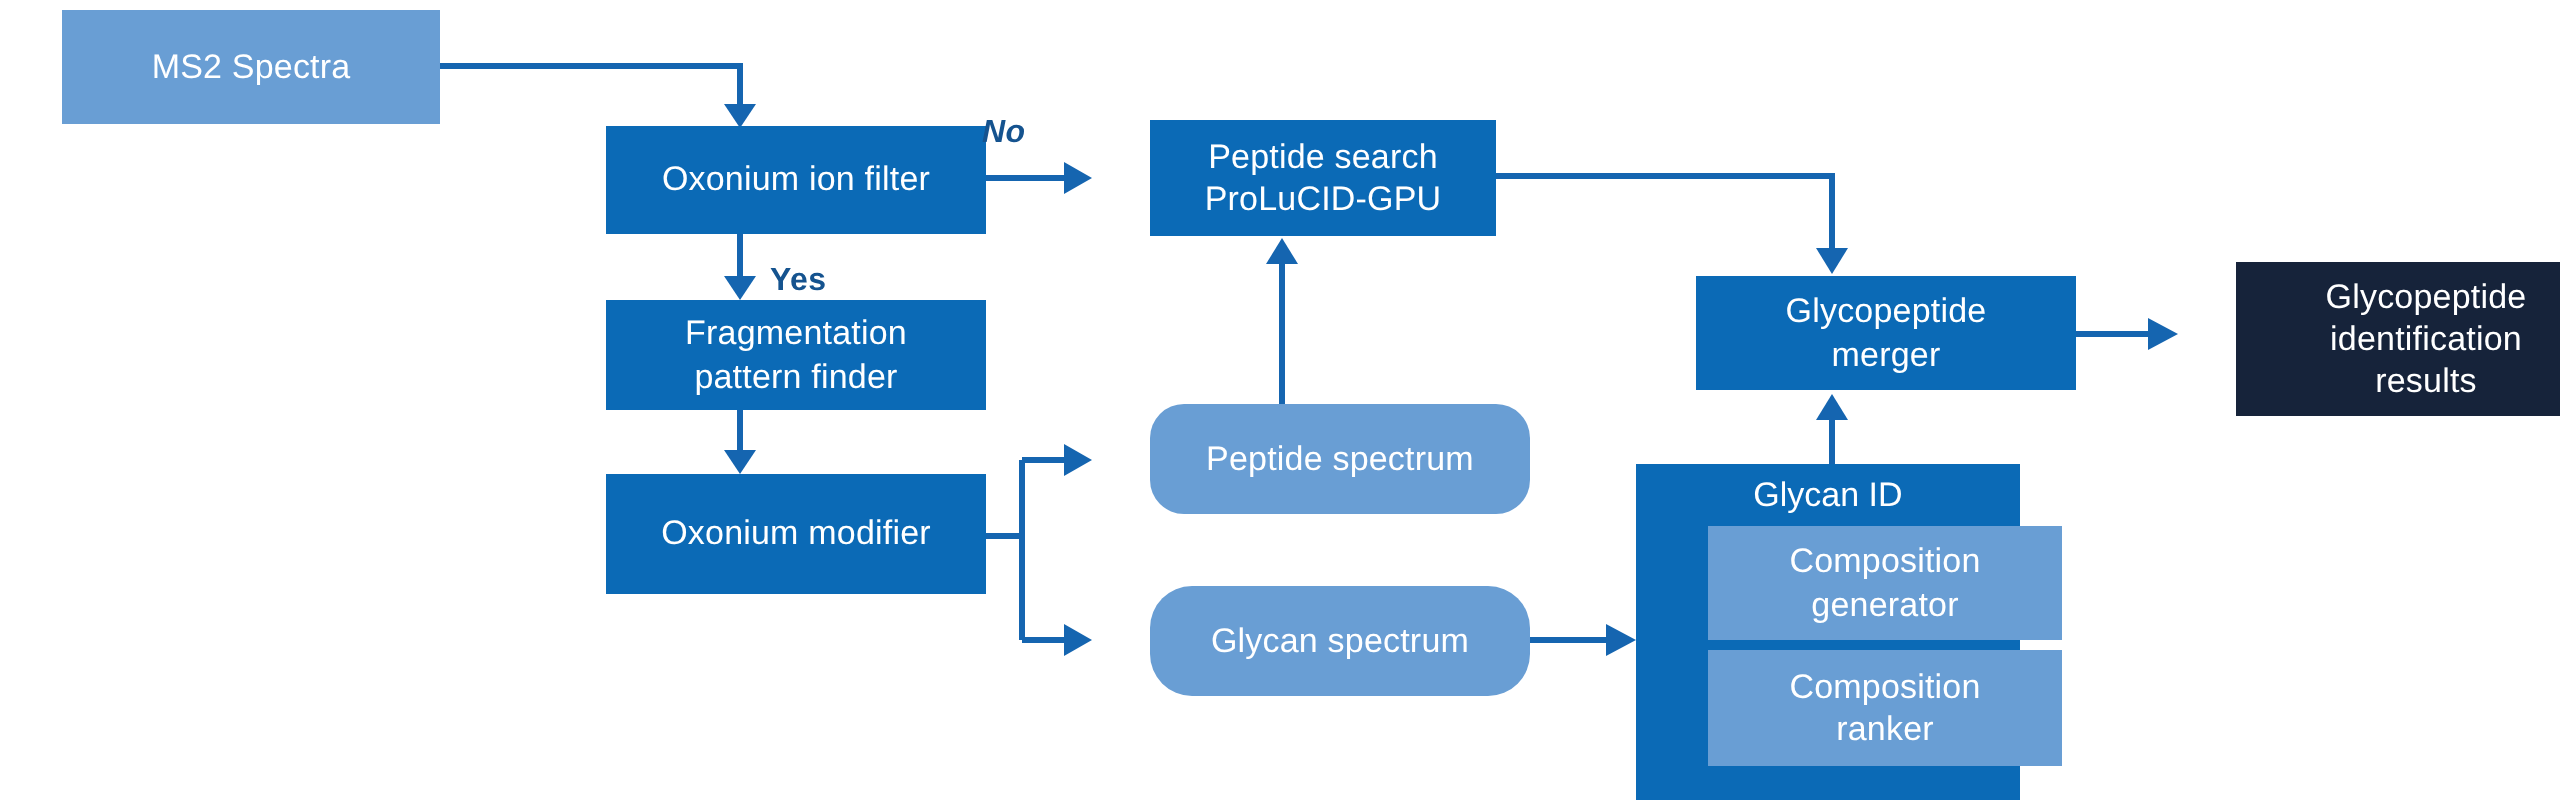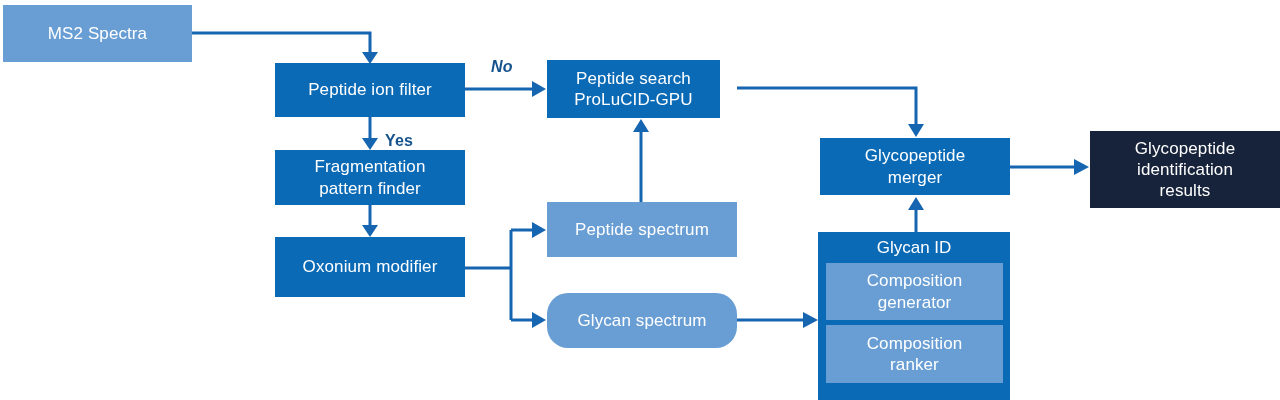--- a/index.html
+++ b/index.html
@@ -21,20 +21,21 @@
     display: flex;
     align-items: center;
     justify-content: center;
     text-align: center;
     color: #ffffff;
     font-size: 17px;
     line-height: 1.25;
     letter-spacing: 0.1px;
     white-space: pre-line;
     padding: 2px 6px;
+    margin-left: 28px;
   }
   .node.light  { background: #699ed4; }
   .node.primary{ background: #0b6ab6; }
   .node.dark   { background: #16233a; }
 
   .group-title {
     position: absolute;
     left: 0;
     right: 0;
     top: 6px;
@@ -126,42 +127,42 @@
       <line x1="1010" y1="167" x2="1074" y2="167"></line>
       <polygon points="1074,159 1074,175 1089,167"></polygon>
     </g>
   </svg>
 
   <div class="node light" style="left:3px; top:5px; width:189px; height:57px;">
     <span>MS2 Spectra</span>
   </div>
 
   <div class="node primary" style="left:275px; top:63px; width:190px; height:54px;">
-    <span>Peptide ion filter</span>
+    <span>Oxonium ion filter</span>
   </div>
 
   <div class="edge-label" style="left:491px; top:58px;font-style:italic;">No</div>
 
   <div class="edge-label" style="left:385px; top:132px;">Yes</div>
 
   <div class="node primary" style="left:275px; top:150px; width:190px; height:55px;">
     <span>Fragmentation
 pattern finder</span>
   </div>
 
   <div class="node primary" style="left:275px; top:237px; width:190px; height:60px;">
     <span>Oxonium modifier</span>
   </div>
 
   <div class="node primary" style="left:547px; top:60px; width:173px; height:58px;">
     <span>Peptide search
 ProLuCID-GPU</span>
   </div>
 
-  <div class="node light" style="left:547px; top:202px; width:190px; height:55px;">
+  <div class="node light" style="left:547px; top:202px; width:190px; height:55px;border-radius:17px;">
     <span>Peptide spectrum</span>
   </div>
 
   <div class="node light" style="left:547px; top:293px; width:190px; height:55px;border-radius:21px;">
     <span>Glycan spectrum</span>
   </div>
 
   <div class="node primary" style="left:820px; top:138px; width:190px; height:57px;">
     <span>Glycopeptide
 merger</span>

